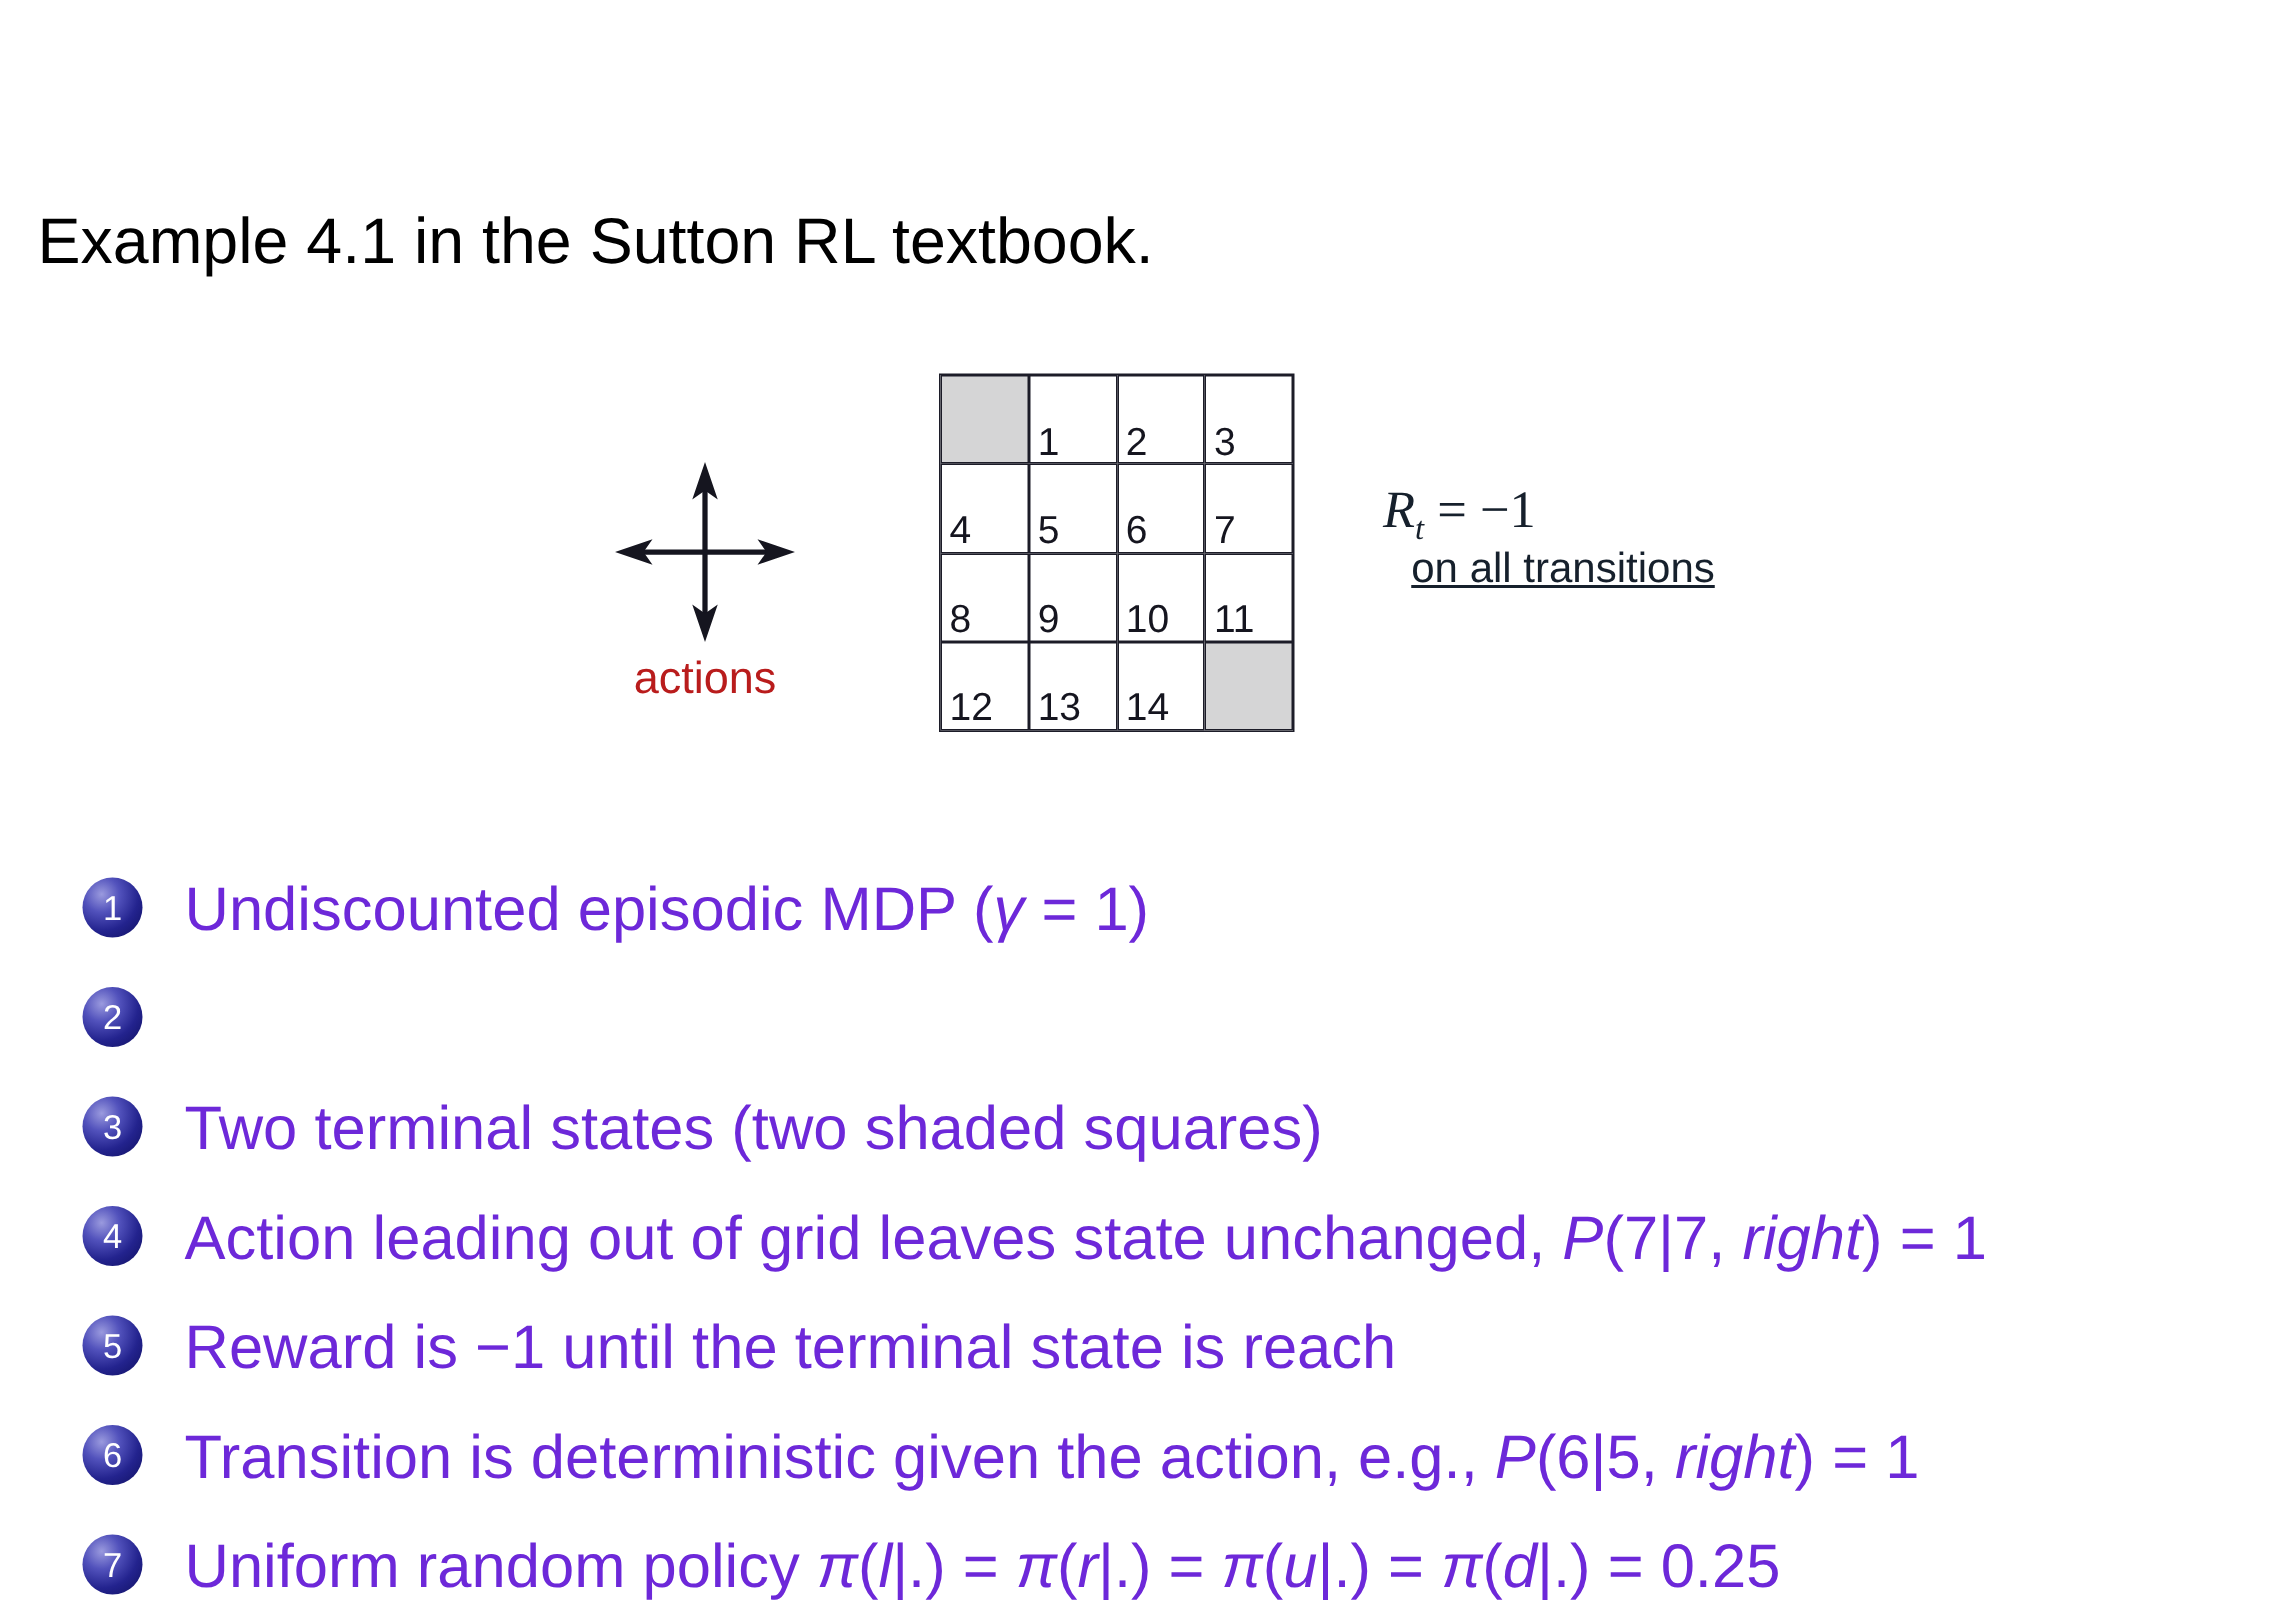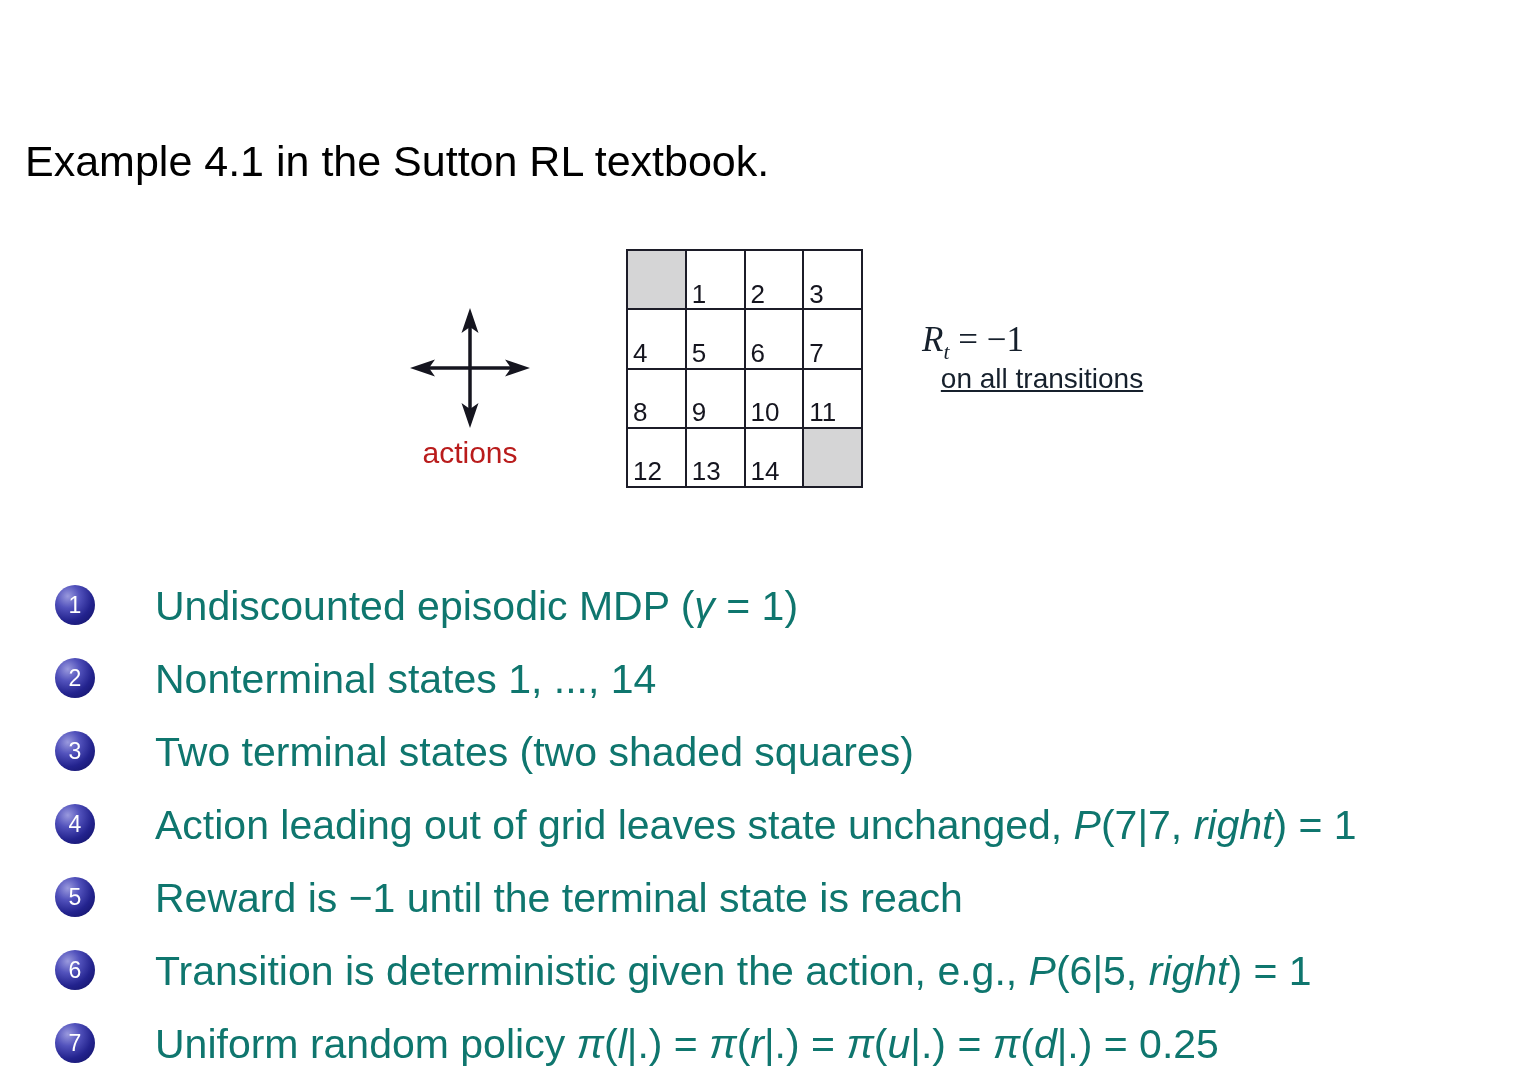--- a/index.html
+++ b/index.html
@@ -102,21 +102,21 @@
     margin-top: 2px;
     width: 40px; height: 40px;
     border-radius: 50%;
     background: radial-gradient(circle at 32% 28%,
                 #9a9ade 0%, #5252bc 30%, var(--ball-color, #23238e) 62%, #0f0f5e 100%);
     color: #fff;
     display: flex; align-items: center; justify-content: center;
     font-size: 23px;
     line-height: 1;
   }
-  .itext { font-size: 41px; line-height: 46px; color: #0f766e; margin-left: 32px; }
+  .itext { font-size: 41px; line-height: 46px; color: #6d28d9; }
   .it { font-style: italic; }
 </style>
 </head>
 <body>
 
 <div class="slide">
 
 
   <div class="subtitle">Example 4.1 in the Sutton RL textbook.</div>
 
@@ -188,21 +188,20 @@
 
   </div>
 
   <ol class="items">
       <li class="item">
         <span class="ball">1</span>
         <span class="itext"><span>Undiscounted episodic MDP (</span><span class="it">γ</span><span> = 1)</span></span>
       </li>
       <li class="item">
         <span class="ball">2</span>
-        <span class="itext"><span>Nonterminal states 1, ..., 14</span></span>
       </li>
       <li class="item">
         <span class="ball">3</span>
         <span class="itext"><span>Two terminal states (two shaded squares)</span></span>
       </li>
       <li class="item">
         <span class="ball">4</span>
         <span class="itext"><span>Action leading out of grid leaves state unchanged, </span><span class="it">P</span><span>(7|7, </span><span class="it">right</span><span>) = 1</span></span>
       </li>
       <li class="item">

